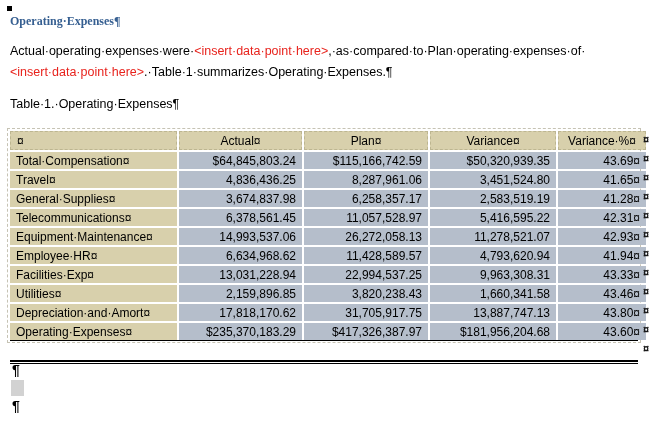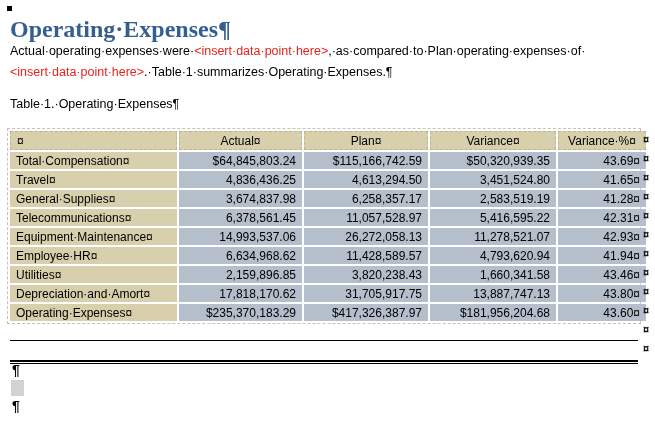--- a/index.html
+++ b/index.html
@@ -7,23 +7,23 @@
     width:655px; height:423px;
     background:#ffffff;
     font-family:"Liberation Sans", sans-serif;
     position:relative;
     overflow:hidden;
     color:#000;
   }
   .sq-marker { position:absolute; left:7px; top:6px; width:5px; height:5px; background:#000; }
 
   .doc-heading {
-    position:absolute; left:10px; top:0;
+    position:absolute; left:10px; top:6px;
     font-family:"Liberation Serif", serif;
-    font-weight:bold; font-size:24px;
+    font-weight:bold; font-size:12px;
     color:var(--heading-blue,#365f91);
     white-space:nowrap;
   }
   .doc-paragraph {
     position:absolute; left:10px; top:41px;
     font-size:12.5px; line-height:21px; white-space:nowrap;
   }
   .placeholder-red { color:var(--placeholder-red,#e8231d); }
   .doc-caption {
     position:absolute; left:10px; top:97px;
@@ -117,21 +117,21 @@
     <td class="label-cell">Total·Compensation¤</td>
     <td class="num-cell">$64,845,803.24</td>
     <td class="num-cell">$115,166,742.59</td>
     <td class="num-cell">$50,320,939.35</td>
     <td class="pct-cell">43.69¤</td>
   </tr>
 
   <tr>
     <td class="label-cell">Travel¤</td>
     <td class="num-cell">4,836,436.25</td>
-    <td class="num-cell">4,613,294.50</td>
+    <td class="num-cell">8,287,961.06</td>
     <td class="num-cell">3,451,524.80</td>
     <td class="pct-cell">41.65¤</td>
   </tr>
 
   <tr>
     <td class="label-cell">General·Supplies¤</td>
     <td class="num-cell">3,674,837.98</td>
     <td class="num-cell">6,258,357.17</td>
     <td class="num-cell">2,583,519.19</td>
     <td class="pct-cell">41.28¤</td>
@@ -155,20 +155,27 @@
 
 
   <tr>
     <td class="label-cell">Employee·HR¤</td>
     <td class="num-cell">6,634,968.62</td>
     <td class="num-cell">11,428,589.57</td>
     <td class="num-cell">4,793,620.94</td>
     <td class="pct-cell">41.94¤</td>
   </tr>
 
+  <tr>
+    <td class="label-cell">Facilities·Exp¤</td>
+    <td class="num-cell">13,031,228.94</td>
+    <td class="num-cell">22,994,537.25</td>
+    <td class="num-cell">9,963,308.31</td>
+    <td class="pct-cell">43.33¤</td>
+  </tr>
 
   <tr>
     <td class="label-cell">Utilities¤</td>
     <td class="num-cell">2,159,896.85</td>
     <td class="num-cell">3,820,238.43</td>
     <td class="num-cell">1,660,341.58</td>
     <td class="pct-cell">43.46¤</td>
   </tr>
 
   <tr>

